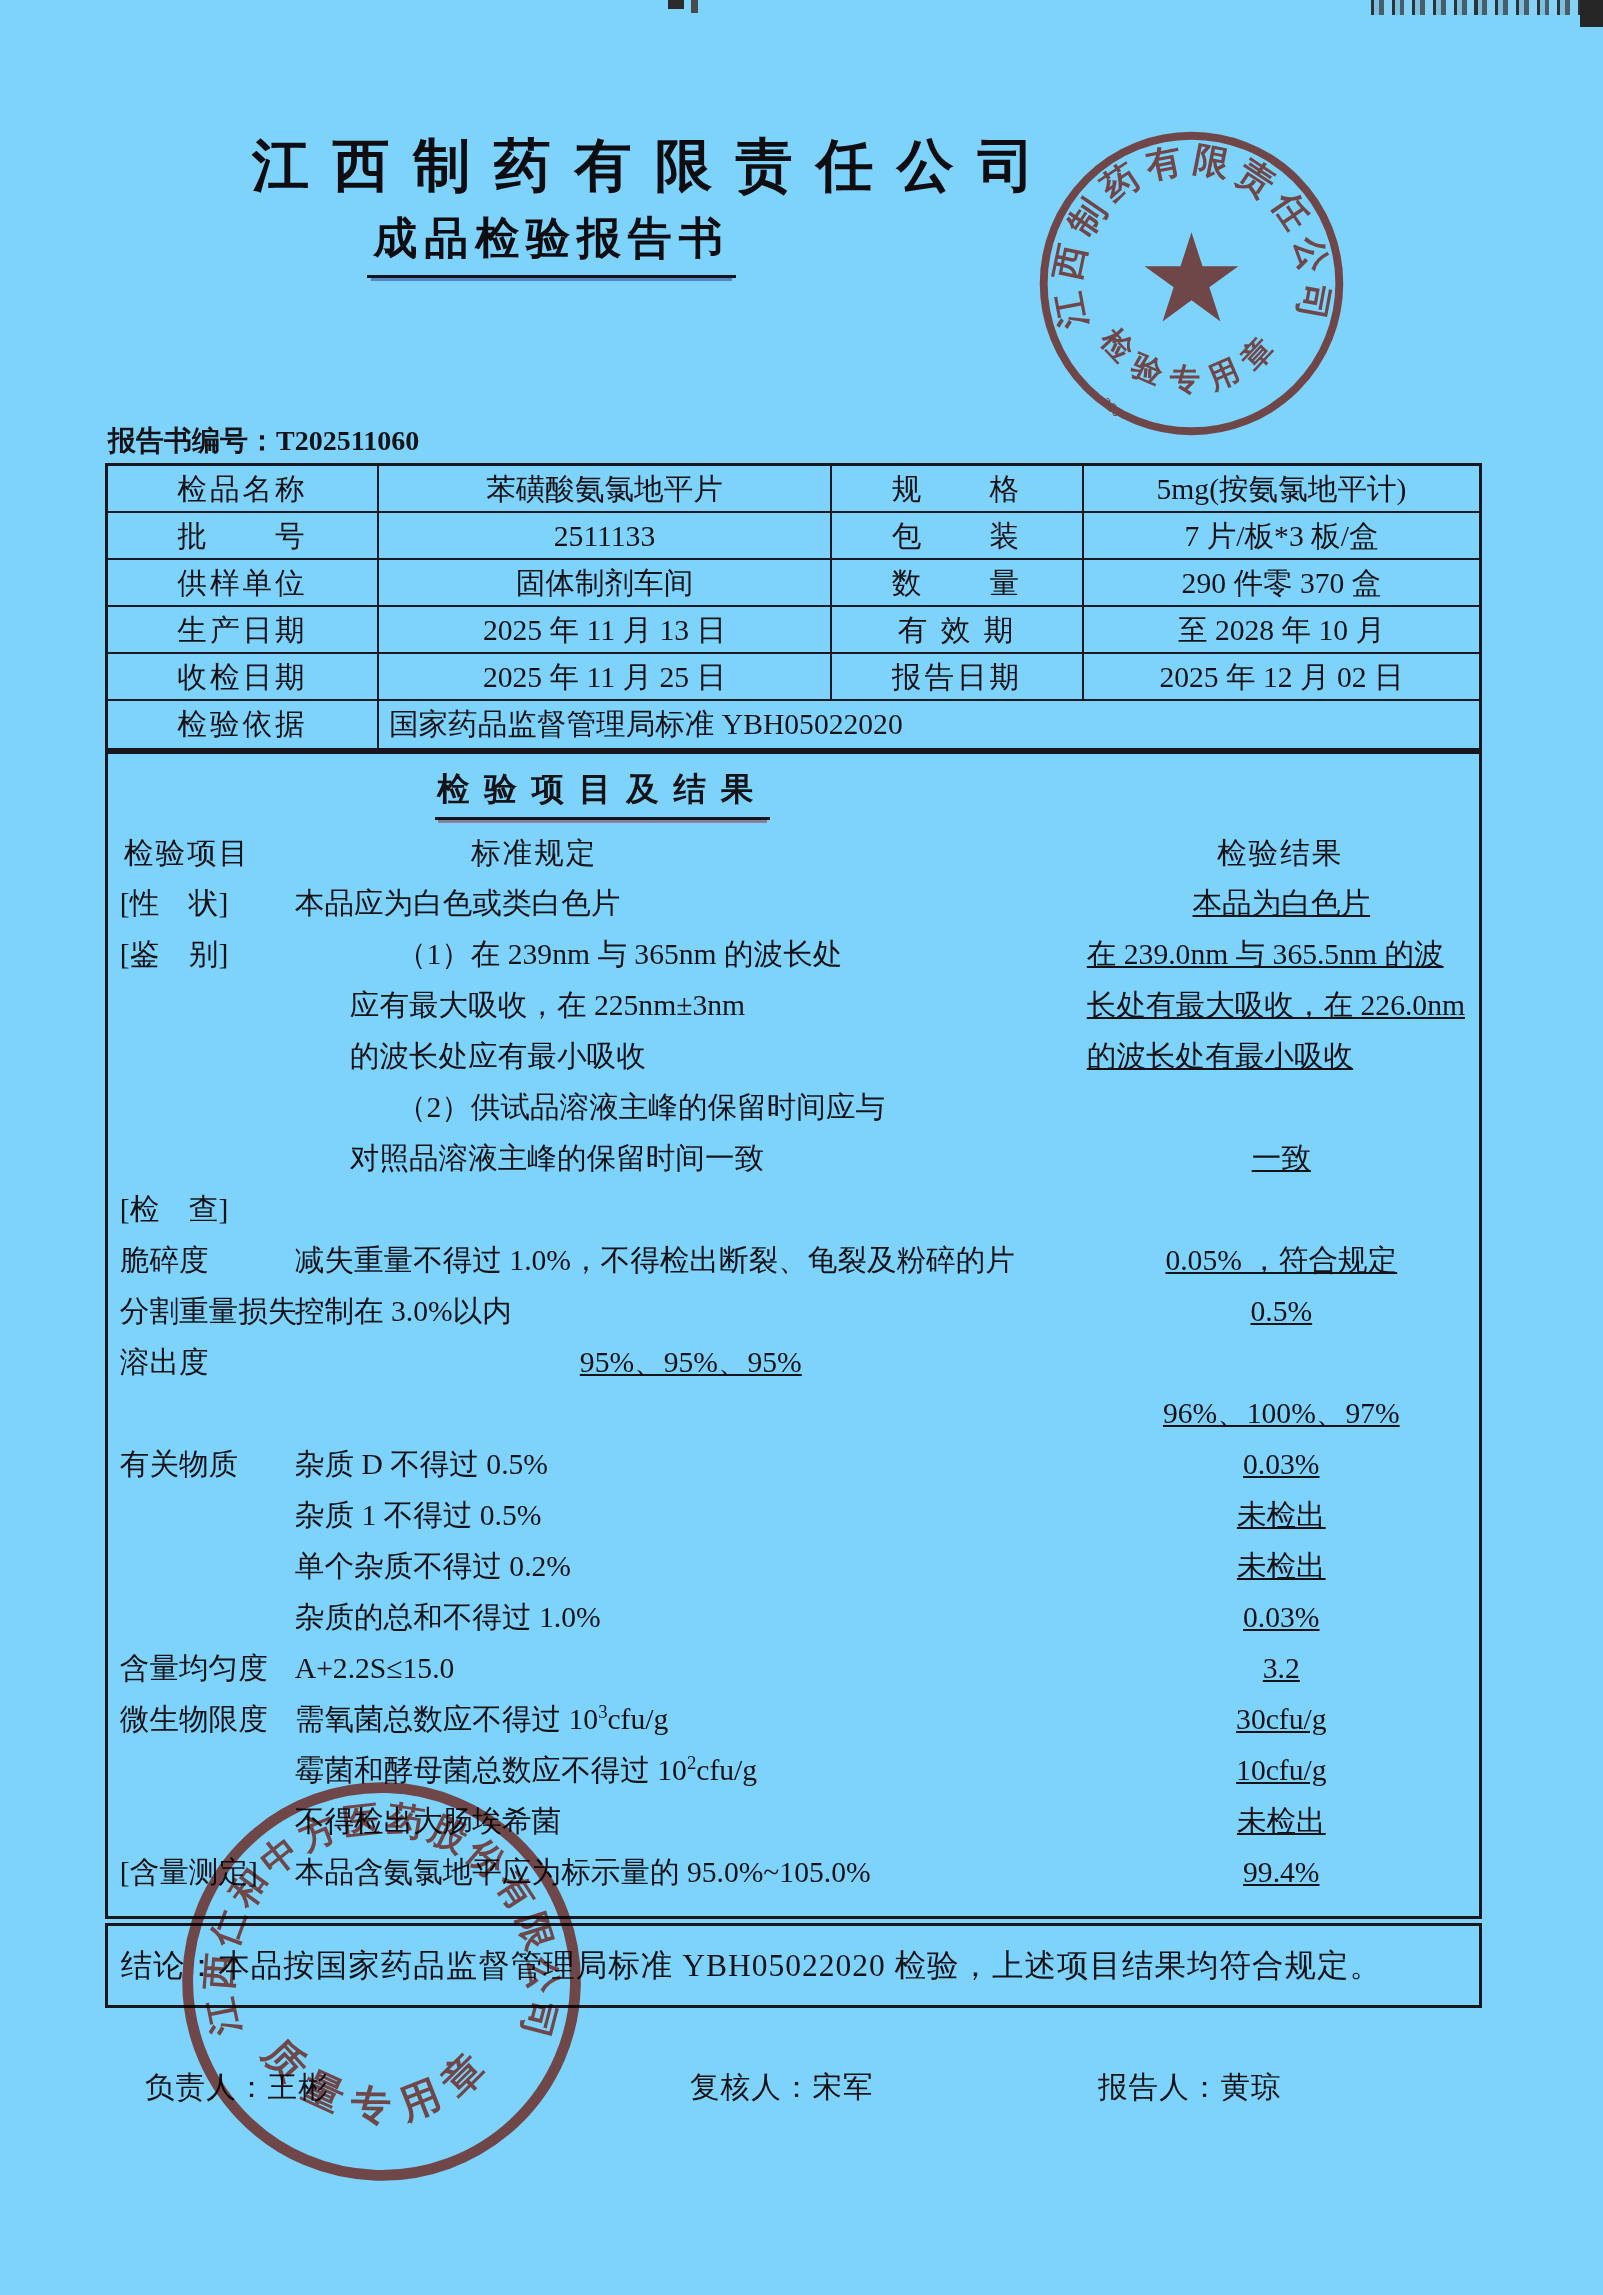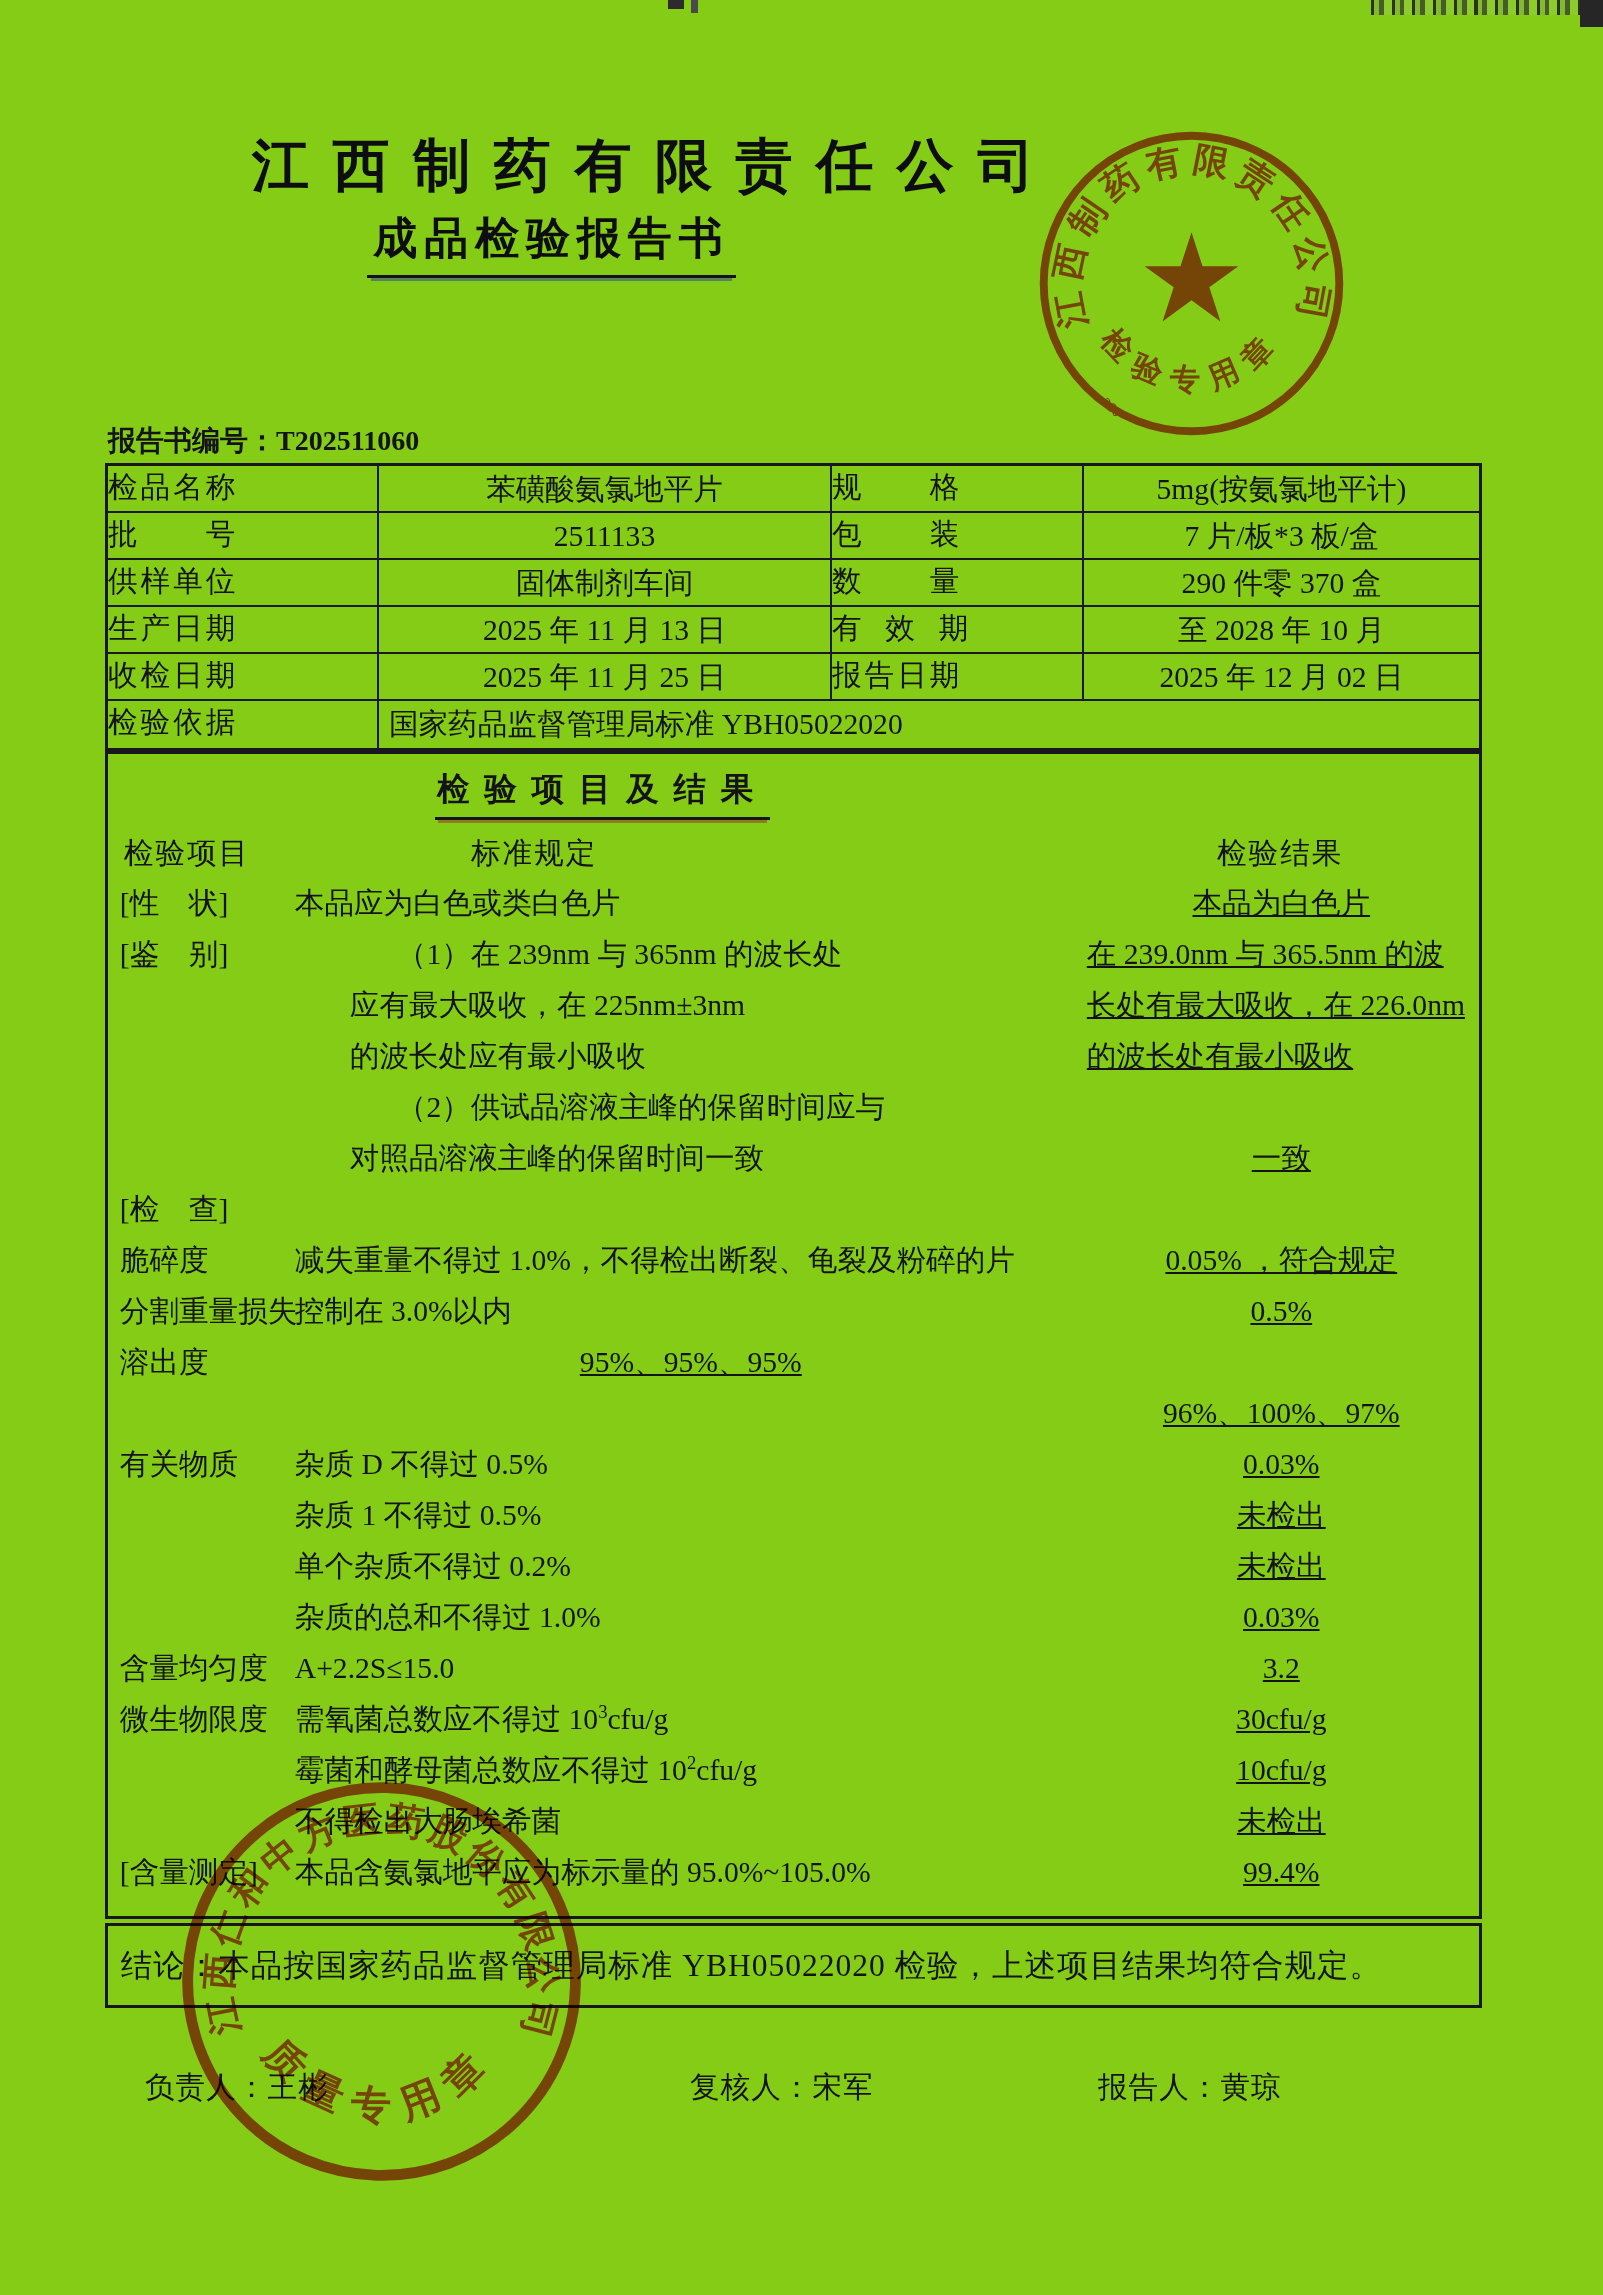--- a/index.html
+++ b/index.html
@@ -1,18 +1,18 @@
 <!DOCTYPE html>
 <html><head>
 <meta charset="utf-8">
 <style>
   html,body{margin:0;padding:0;background:#ffffff;}
   .page{
     position:relative;width:1604px;height:2295px;margin:0 auto;
-    background:#84cc16;overflow:hidden;
+    background:#7dd3fc;overflow:hidden;
     font-family:"Liberation Serif","DejaVu Serif",serif;
     color:#141418;
   }
   
   .art{position:absolute;}
   .art-a{left:668px;top:0;width:15.8px;height:8.9px;background:#2b2b2b;}
   .art-b{left:691px;top:0;width:6.9px;height:12.8px;background:#4a4a4a;}
   .art-c{left:1371px;top:0;width:232px;height:14.8px;
     background:repeating-linear-gradient(90deg,
       rgba(25,25,25,.85) 0 3px, rgba(130,130,130,.25) 3px 7.9px,
@@ -32,21 +32,21 @@
   .report-no{position:absolute;left:108px;top:422px;font-size:28px;font-weight:bold;white-space:nowrap;}
   
   .itable{
     position:absolute;left:105px;top:463px;width:1377px;
     border:3px solid #17171d;box-sizing:border-box;
     display:grid;grid-template-columns:271px 453px 252px auto;
     font-size:29.6px;
   }
   .ic{height:47px;line-height:47px;border-bottom:2px solid #1a1a24;box-sizing:border-box;white-space:nowrap;overflow:visible;}
   .ic.bl{border-bottom:none;}
-  .ic.l{letter-spacing:3px;border-right:2px solid #1a1a24;font-family:Liberation Mono, monospace;}
+  .ic.l{text-align:center;letter-spacing:3px;border-right:2px solid #1a1a24;}
   .ic.v{text-align:center;}
   .ic.m{border-right:2px solid #1a1a24;}
   .ic.span3{grid-column:2 / 5;text-align:left;padding-left:9.9px;}
   
   .rbox{
     position:absolute;left:105px;top:751px;width:1377px;height:1168px;
     border:3px solid #17171d;box-sizing:border-box;font-size:29.6px;
   }
   .sec-title-wrap{position:absolute;left:317px;top:13.8px;width:355px;text-align:center;}
   .sec-title{

